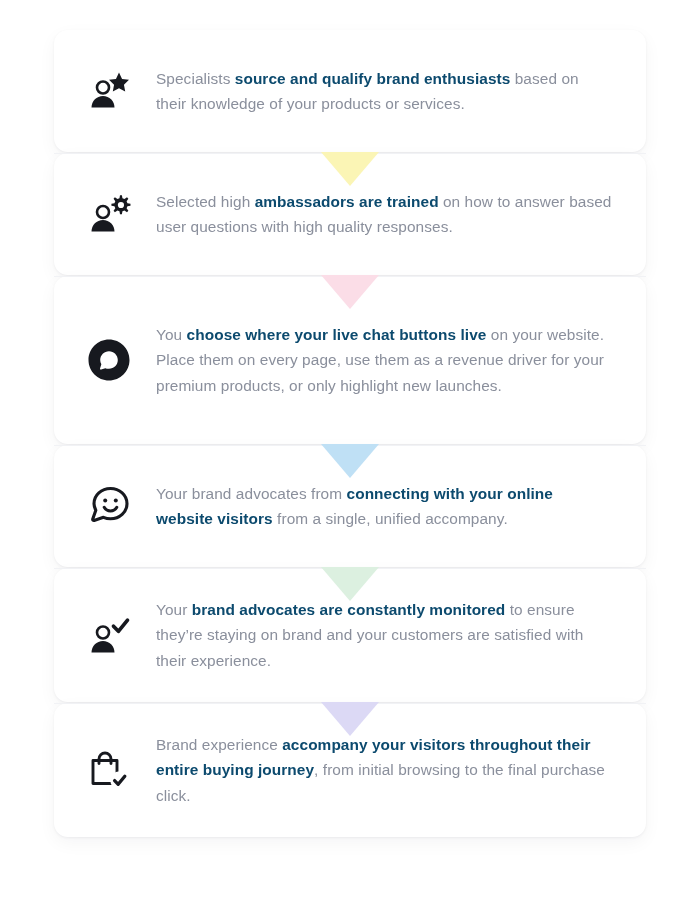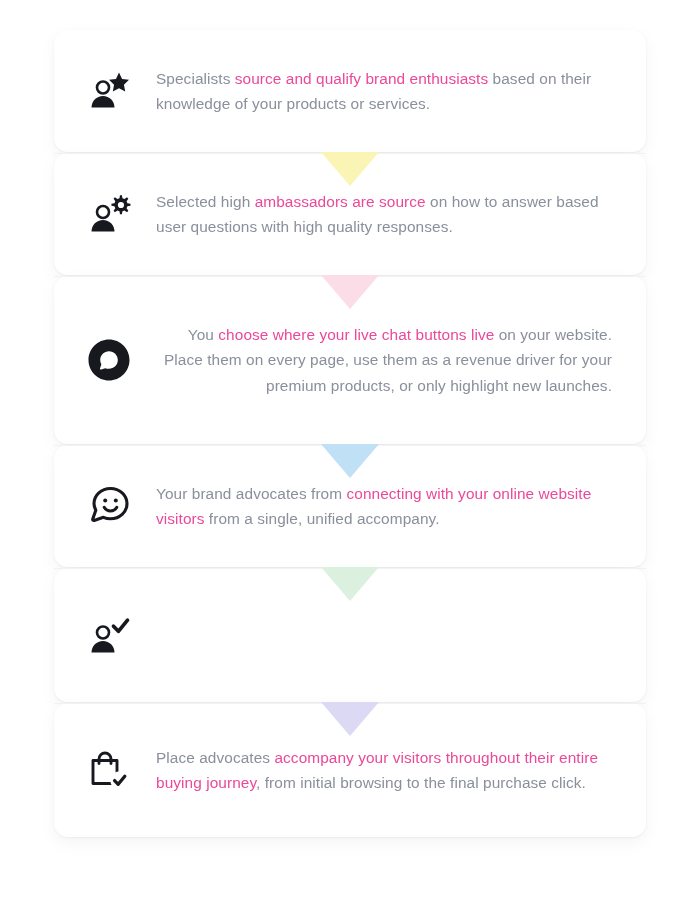--- a/index.html
+++ b/index.html
@@ -48,21 +48,21 @@
     content: "";
     position: absolute;
     left: 0; right: 0; top: 0;
     height: 1px;
     background: #f1f2f5;
   }
   .step-card:first-child::before { display: none; }
 
   .step-card.h-sm  { min-height: 122px; }
   .step-card.h-md  { min-height: 134px; }
-  .step-card.h-lg  { min-height: 168px; text-align: right; }
+  .step-card.h-lg  { min-height: 168px; }
 
   
   .step-icon {
     flex: 0 0 auto;
     width: 58px;
     height: 58px;
     display: flex;
     align-items: center;
     justify-content: center;
     margin-right: 18px;
@@ -73,22 +73,22 @@
   
   .step-text {
     flex: 1 1 auto;
     font-size: 15.4px;
     line-height: 1.63;
     color: #8a8f9c;
     letter-spacing: 0.005em;
     max-width: 460px;
   }
   .step-text b {
-    color: #ec4899;
-    font-weight: 400;
+    color: #0c4a6e;
+    font-weight: 700;
   }
 
   
   .connector {
     position: absolute;
     left: 50%;
     transform: translateX(-50%);
     width: 0;
     height: 0;
     border-left: 29px solid transparent;
@@ -116,21 +116,21 @@
       </div>
       <div class="step-card h-sm">
         <div class="step-icon">
     <svg width="46" height="46" viewBox="0 0 46 46" fill="none" aria-hidden="true">
       <circle cx="17" cy="21" r="6" stroke="currentColor" stroke-width="2.6"></circle>
       <path d="M5.5 40.5c0-6.35 5.15-11.5 11.5-11.5s11.5 5.15 11.5 11.5z" fill="currentColor"></path>
       <path d="M34 4.2l1.9.0 .55 3.05 2.0 .83 2.55-1.75 1.35 1.35-1.75 2.55 .83 2.0 3.05 .55v1.9l-3.05 .55-.83 2.0 1.75 2.55-1.35 1.35-2.55-1.75-2.0 .83-.55 3.05h-1.9l-.55-3.05-2.0-.83-2.55 1.75-1.35-1.35 1.75-2.55-.83-2.0-3.05-.55v-1.9l3.05-.55 .83-2.0-1.75-2.55 1.35-1.35 2.55 1.75 2.0-.83z" fill="currentColor"></path>
       <circle cx="34.95" cy="14.0" r="3.1" fill="#ffffff"></circle>
     </svg>
         </div>
-        <p class="step-text"><span>Selected high </span><b>ambassadors are source</b><span> on how to answer based user questions with high quality responses.</span></p>
+        <p class="step-text"><span>Selected high </span><b>ambassadors are trained</b><span> on how to answer based user questions with high quality responses.</span></p>
       </div>
       <div class="step-card h-lg">
         <div class="step-icon">
     <svg width="44" height="44" viewBox="0 0 44 44" fill="none" aria-hidden="true">
       <path fill-rule="evenodd" clip-rule="evenodd" d="M22 1.5C10.68 1.5 1.5 10.68 1.5 22S10.68 42.5 22 42.5 42.5 33.32 42.5 22 33.32 1.5 22 1.5z
            M22 13.2c-4.86 0-8.8 3.94-8.8 8.8 0 1.58.42 3.06 1.15 4.34l-1.32 4.12a.9.9 0 0 0 1.13 1.13l4.2-1.3A8.76 8.76 0 0 0 22 30.8c4.86 0 8.8-3.94 8.8-8.8s-3.94-8.8-8.8-8.8z" fill="currentColor"></path>
     </svg>
         </div>
         <p class="step-text"><span>You </span><b>choose where your live chat buttons live</b><span> on your website. Place them on every page, use them as a revenue driver for your premium products, or only highlight new launches.</span></p>
       </div>
@@ -146,31 +146,32 @@
         <p class="step-text"><span>Your brand advocates from </span><b>connecting with your online website visitors</b><span> from a single, unified accompany.</span></p>
       </div>
       <div class="step-card h-md">
         <div class="step-icon">
     <svg width="46" height="46" viewBox="0 0 46 46" fill="none" aria-hidden="true">
       <circle cx="17" cy="20.5" r="6" stroke="currentColor" stroke-width="2.6"></circle>
       <path d="M5.5 40.5c0-6.35 5.15-11.5 11.5-11.5s11.5 5.15 11.5 11.5z" fill="currentColor"></path>
       <path d="M27.5 14.2l4.9 5.1 9.1-11.1" stroke="currentColor" stroke-width="3.7" stroke-linecap="round" stroke-linejoin="round" fill="none"></path>
     </svg>
         </div>
+        <p class="step-text"><span>Your </span><b>brand advocates are constantly monitored</b><span> to ensure they’re staying on brand and your customers are satisfied with their experience.</span></p>
       </div>
       <div class="step-card h-md">
         <div class="step-icon">
     <svg width="46" height="46" viewBox="0 0 46 46" fill="none" aria-hidden="true">
       <path d="M7 13.5h24v23H7z" stroke="currentColor" stroke-width="2.9" stroke-linejoin="round" fill="none"></path>
       <path d="M13 16.5V12a6 6 0 0 1 12 0v4.5" stroke="currentColor" stroke-width="2.9" stroke-linecap="round" fill="none"></path>
       <circle cx="33.5" cy="33.5" r="9.2" fill="#ffffff"></circle>
       <path d="M28.6 33.6l3.6 3.7 6.6-8.0" stroke="currentColor" stroke-width="3.3" stroke-linecap="round" stroke-linejoin="round" fill="none"></path>
     </svg>
         </div>
-        <p class="step-text"><span>Place advocates </span><b>accompany your visitors throughout their entire buying journey</b><span>, from initial browsing to the final purchase click.</span></p>
+        <p class="step-text"><span>Brand experience </span><b>accompany your visitors throughout their entire buying journey</b><span>, from initial browsing to the final purchase click.</span></p>
       </div>
       <div class="connector" style="border-top-color: rgb(251, 245, 181); top: 122px;"></div>
       <div class="connector" style="border-top-color: rgb(251, 221, 231); top: 245px;"></div>
       <div class="connector" style="border-top-color: rgb(191, 224, 245); top: 414px;"></div>
       <div class="connector" style="border-top-color: rgb(220, 240, 224); top: 537px;"></div>
       <div class="connector" style="border-top-color: rgb(220, 217, 245); top: 672px;"></div>
     </div>
 </div>
 
 </body></html>

